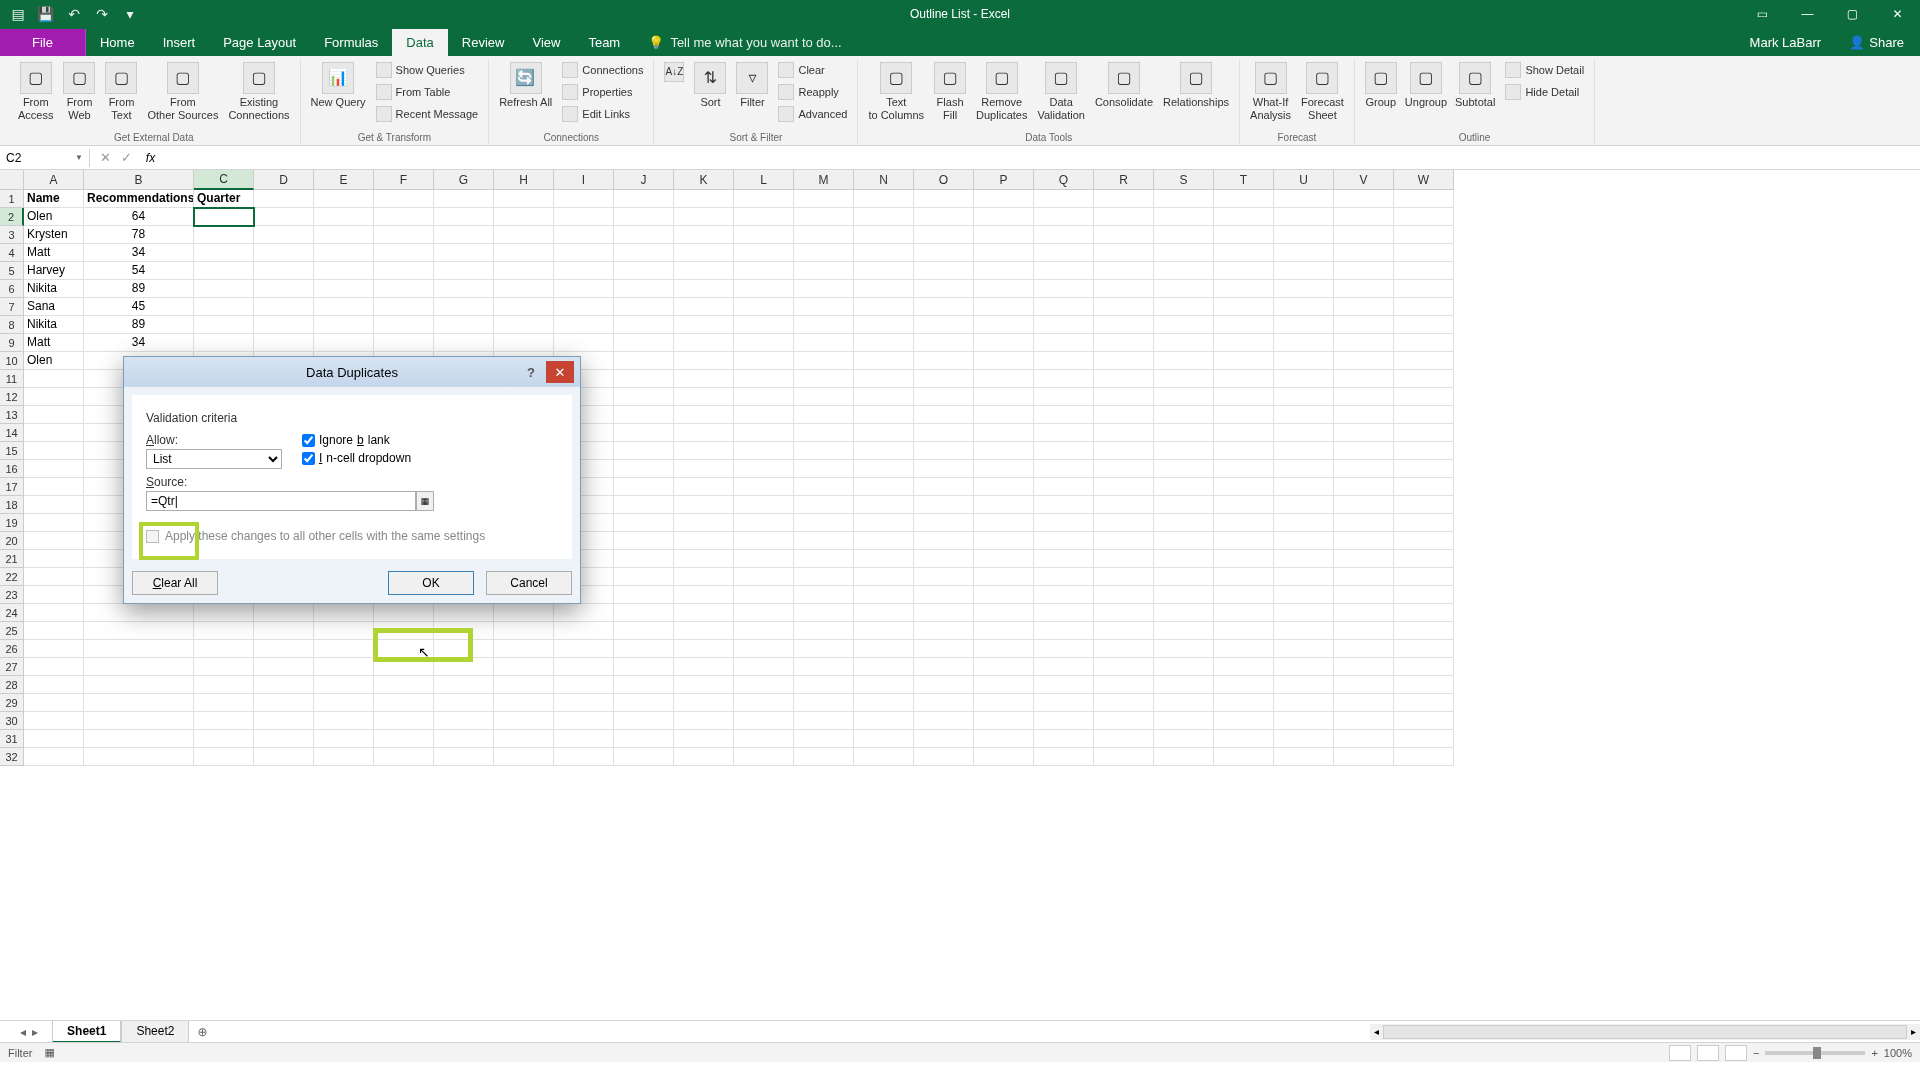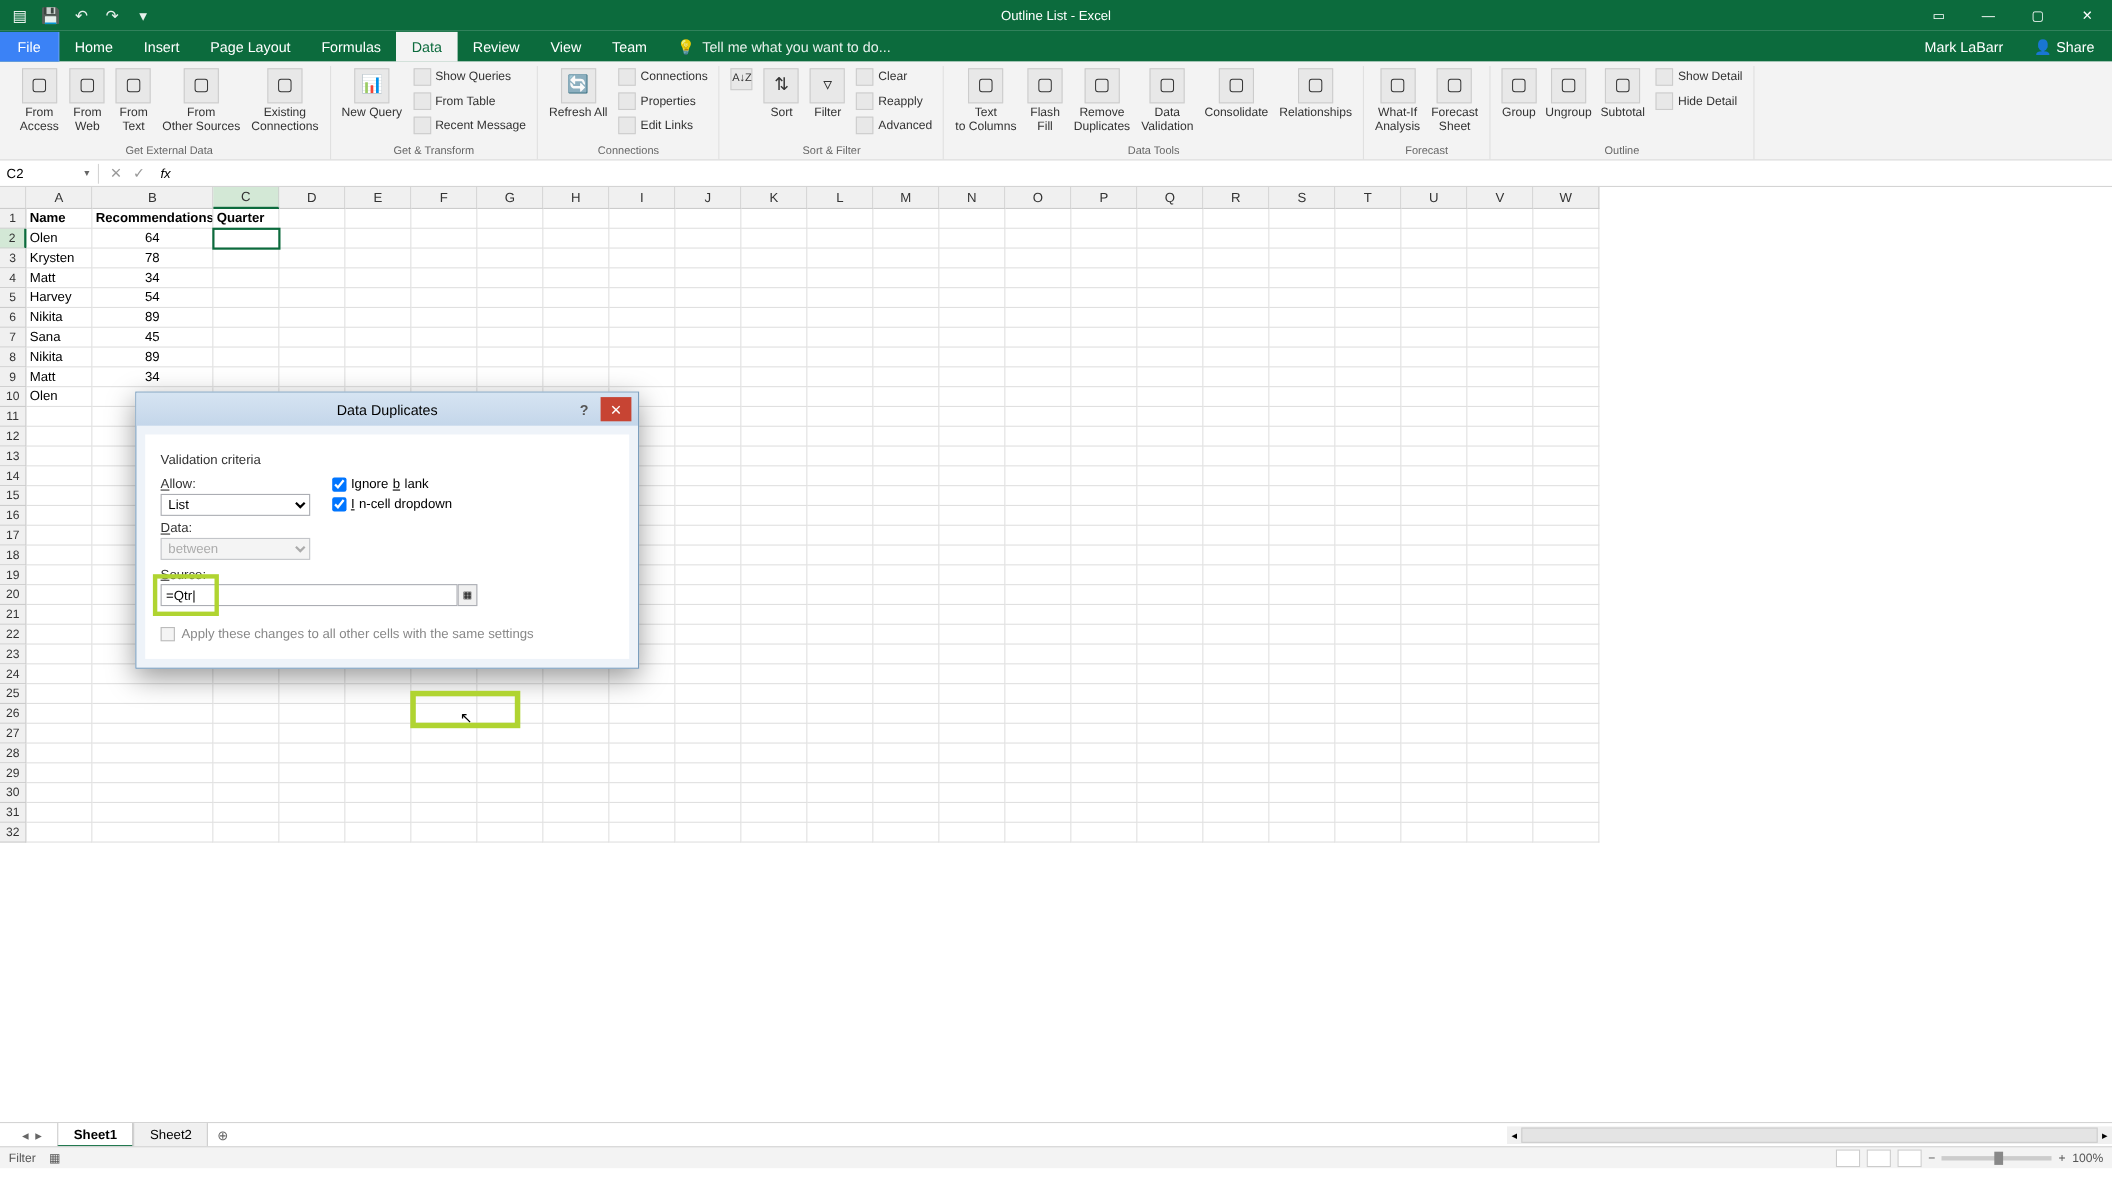--- a/index.html
+++ b/index.html
@@ -8,21 +8,21 @@
 
 .titlebar { height: 28px; background: #0c6b3d; display: flex; align-items: center; color: white; font-size: 12px; }
 .titlebar .qat { display: flex; align-items: center; gap: 8px; padding-left: 8px; }
 .titlebar .qat-icon { width: 20px; height: 20px; display: flex; align-items: center; justify-content: center; font-size: 14px; opacity: 0.9; }
 .titlebar .title { position: absolute; left: 50%; transform: translateX(-50%); font-size: 12px; }
 .titlebar .winctl { margin-left: auto; display: flex; }
 .titlebar .winctl > div { width: 45px; height: 28px; display: flex; align-items: center; justify-content: center; font-size: 12px; }
 
 
 .ribbon-tabs { height: 28px; background: #0c6b3d; display: flex; align-items: flex-end; padding-left: 0; }
-.ribbon-tabs .file-tab { background: #3b82f6; color: white; padding: 6px 16px; font-size: 13px; border-right: 1px solid rgba(255,255,255,0.2); }
+.ribbon-tabs .file-tab { background: #a21caf; color: white; padding: 6px 32px; font-size: 13px; border-right: 1px solid rgba(255,255,255,0.2); }
 .ribbon-tabs .tab { color: white; padding: 6px 14px; font-size: 13px; cursor: pointer; }
 .ribbon-tabs .tab.active { background: #f3f3f3; color: #0c6b3d; }
 .ribbon-tabs .tell-me { color: white; padding: 6px 14px; font-size: 13px; display: flex; align-items: center; gap: 6px; opacity: 0.9; }
 .ribbon-tabs .user { margin-left: auto; color: white; padding: 6px 12px; font-size: 13px; }
 .ribbon-tabs .share { color: white; padding: 6px 16px; font-size: 13px; display: flex; align-items: center; gap: 4px; }
 
 
 .ribbon { height: 90px; background: #f3f3f3; border-bottom: 1px solid #d4d4d4; display: flex; align-items: stretch; padding: 4px 8px 0; }
 .ribbon-group { display: flex; flex-direction: column; border-right: 1px solid #e0e0e0; padding: 0 6px; }
 .ribbon-group-content { display: flex; align-items: flex-start; gap: 2px; flex: 1; }
@@ -1235,34 +1235,39 @@
         <div class="dlg-row" style="align-items:flex-start">
           <div style="display:flex;flex-direction:column;gap:2px">
             <span class="dlg-label"><span class="u">A</span>llow:</span>
             <select class="dlg-select"><option>List</option></select>
           </div>
           <div style="display:flex;flex-direction:column;gap:4px;margin-left:10px">
             <label class="dlg-check"><input type="checkbox" checked="" style=""> Ignore <span class="u">b</span>lank</label>
             <label class="dlg-check"><input type="checkbox" checked="" style=""> <span class="u">I</span>n-cell dropdown</label>
           </div>
         </div>
-        <div style="display:flex;flex-direction:column;gap:2px;margin-top:2px">
-          <span class="dlg-label"><span class="u">D</span>ata:</span>
-          <select class="dlg-select disabled" disabled=""><option>between</option></select>
-        </div>
         <div style="display:flex;flex-direction:column;gap:2px;margin-top:6px;position:relative">
           <span class="dlg-label"><span class="u">S</span>ource:</span>
           <div class="dlg-input-wrap">
             <input class="dlg-input" value="=Qtr|" style="">
             <div class="dlg-range-btn">▦</div>
           </div>
         </div>
         <div class="apply-row">
           <div class="apply-chk"></div>
           <span>Apply these changes to all other cells with the same settings</span>
         </div>
       </div>
     </div>
+    <div class="dlg-btns">
+      <div class="dlg-btn">
+          <span><span class="u">C</span>lear All</span>
+        </div>
+      <div style="display:flex;gap:12px">
+        <div class="dlg-btn primary">OK</div>
+        <div class="dlg-btn">Cancel</div>
+      </div>
+    </div>
   </div>
   <div class="hl-source" style="left:16px;top:166px;width:60px;height:38px"></div>
   <div class="hl-ok" style="left:250px;top:272px;width:100px;height:34px"></div>
   <div style="position:absolute;left:295px;top:288px;font-size:14px">↖</div>
 </div>
 
 </body></html>

